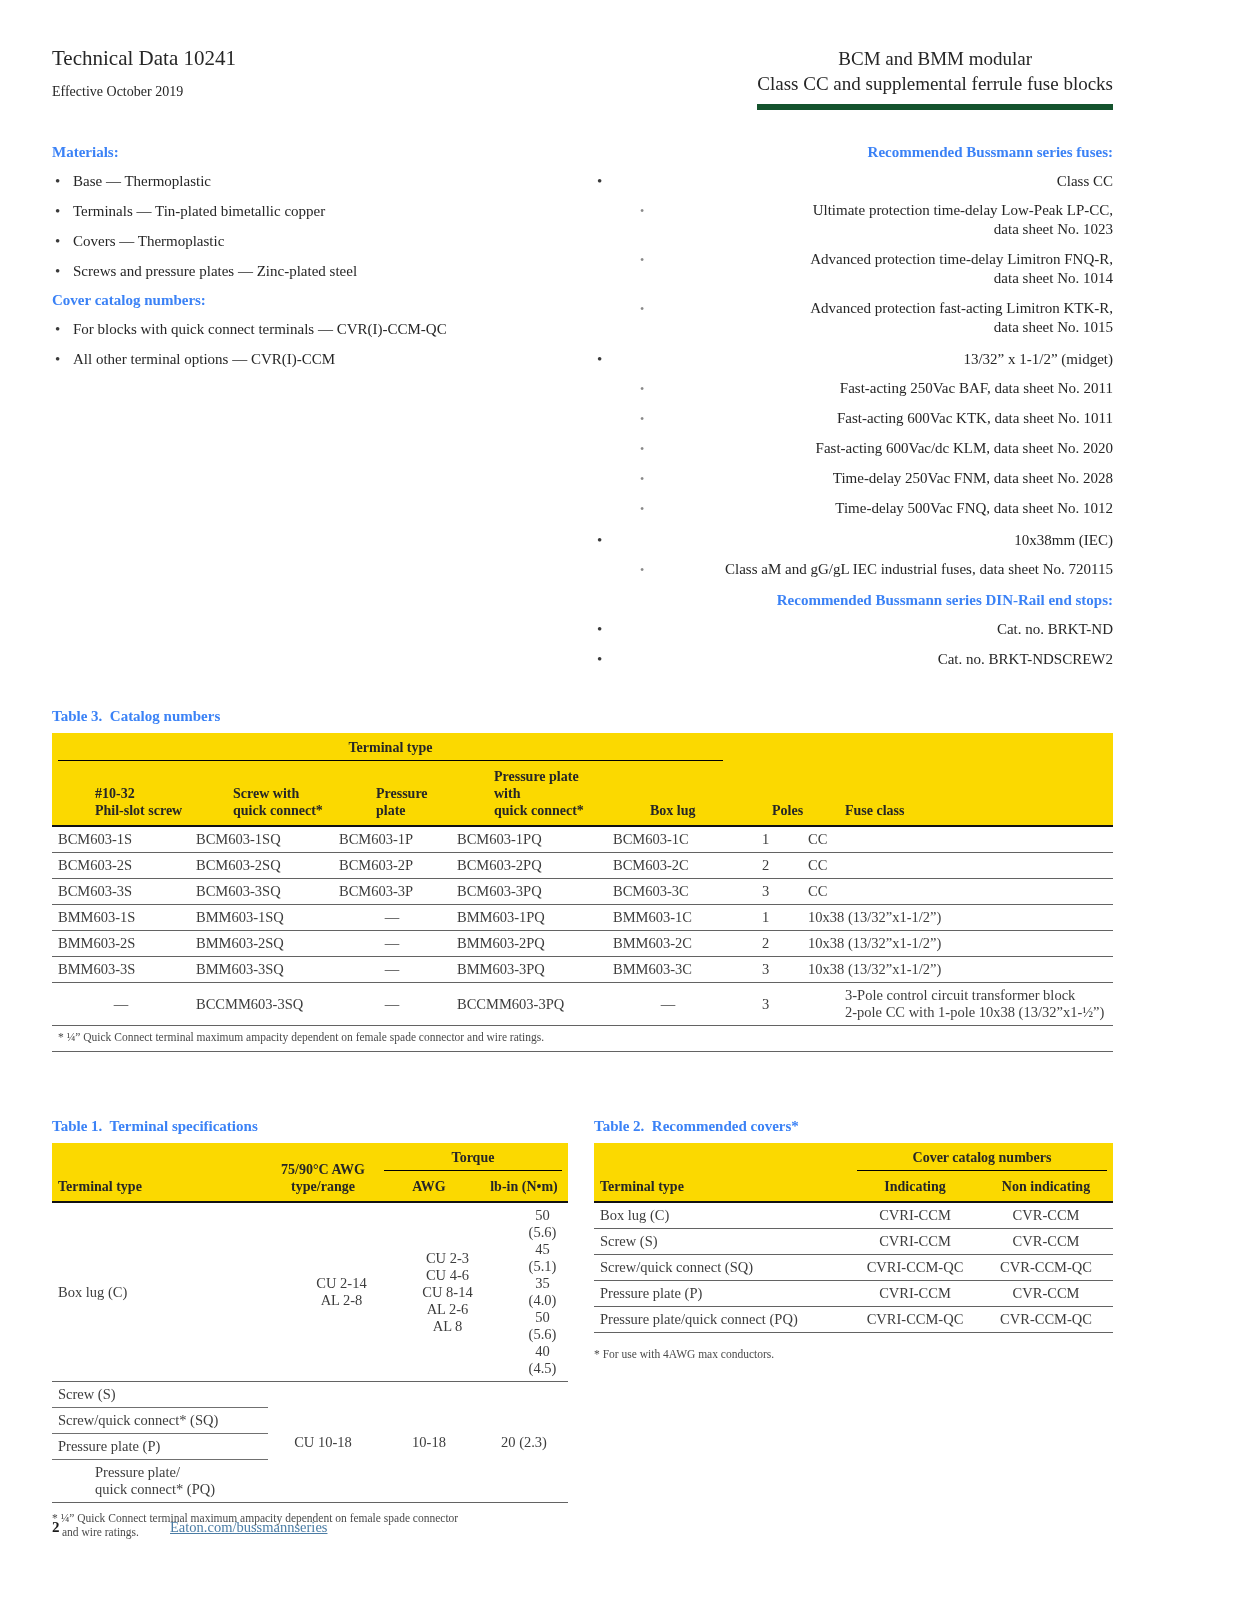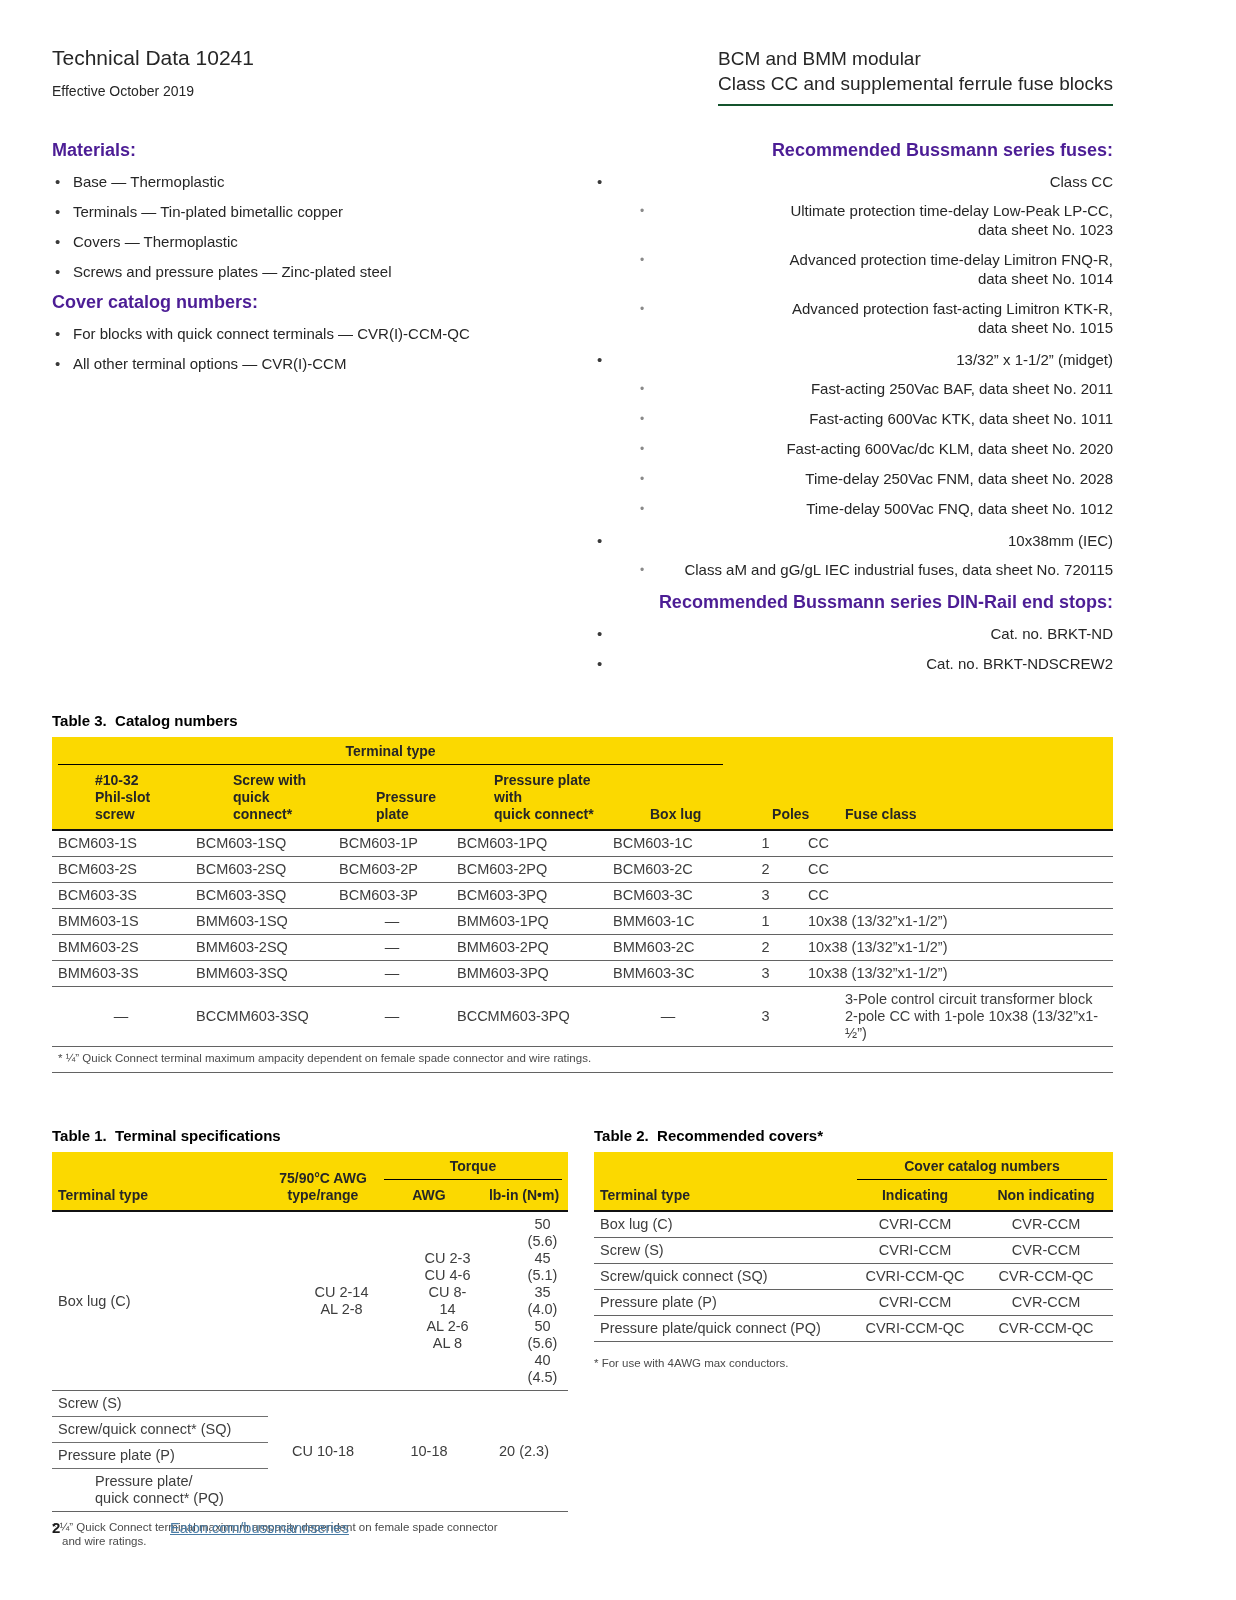--- a/index.html
+++ b/index.html
@@ -1,42 +1,42 @@
 <!DOCTYPE html>
 <html><head>
 <meta charset="utf-8">
 <style>
   html,body{margin:0;padding:0;background:#fff;}
   .page{position:relative;width:1236px;height:1600px;box-sizing:border-box;
     padding:46px 123px 0 52px;background:#fff;overflow:hidden;
-    font-family:Liberation Sans, sans-serif;color:#262626;}
+    font-family:Liberation Serif, serif;color:#262626;}
 
   
   .topbar{display:flex;justify-content:space-between;align-items:flex-start;}
   .doc-id{font-size:21px;font-weight:400;margin:0 0 13px;}
   .doc-eff{font-size:14px;}
-  .prod-title{text-align:left;font-size:19px;line-height:25px;
-    border-bottom:2px solid #14532d;padding-bottom:8px;}
+  .prod-title{text-align:center;font-size:19px;line-height:25px;
+    border-bottom:6px solid #14532d;padding-bottom:8px;}
 
   
   .cols{display:flex;margin-top:34px;}
   .col-left{width:542px;flex:none;}
   .col-right{flex:1;text-align:right;}
-  .sec{font-size:18px;font-weight:bold;margin:0 0 11px;color:#4c1d95;}
+  .sec{font-size:15px;font-weight:bold;margin:0 0 11px;color:#3b82f6;}
   .sec-gap{margin-top:2px;}
   ul{list-style:none;margin:0;padding:0;}
   .b1>li{position:relative;padding-left:21px;margin-bottom:11px;font-size:15px;line-height:19px;}
   .b1>li::before{content:"\2022";position:absolute;left:3px;color:#3a3a3a;}
   .sub{margin:10px 0 13px 21px;}
   .sub>li{position:relative;padding-left:21px;margin-bottom:11px;font-size:15px;line-height:19px;}
   .sub>li::before{content:"\2022";position:absolute;left:4px;top:1px;color:#8a8a8a;font-size:12px;}
   .pre{white-space:pre-line;padding-left:43px;}
 
   
-  .tbl-title{font-size:15px;font-weight:bold;margin:0 0 8px;white-space:pre-wrap;color:#000000;}
+  .tbl-title{font-size:15px;font-weight:bold;margin:12px 0 8px;white-space:pre-wrap;color:#3b82f6;}
   table{border-collapse:collapse;table-layout:fixed;}
   thead th{background:#FBD900;text-align:left;vertical-align:bottom;font-weight:bold;
     font-size:14px;padding:3px 6px 6px;line-height:17px;}
   thead{border-bottom:2px solid #111;}
   .spanrow th{padding:6px 6px 4px;vertical-align:top;}
   .spanner div{border-bottom:1px solid #000;text-align:center;padding-bottom:4px;font-weight:bold;}
   tbody td{font-size:14.5px;padding:4px 6px;vertical-align:middle;color:#3d3d3d;line-height:17px;}
   .c{text-align:center;}
   .fn{white-space:pre-line;font-size:11.5px;color:#4a4a4a;padding-left:10px;text-indent:-10px;line-height:14px;}
 

